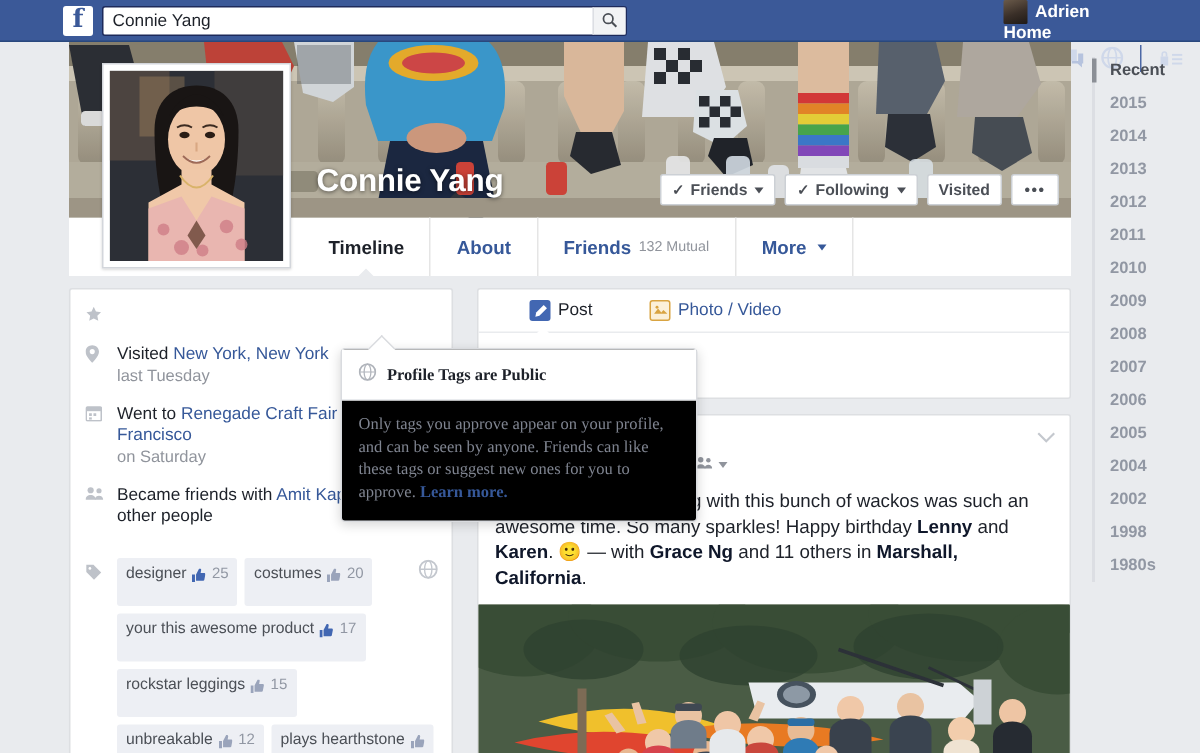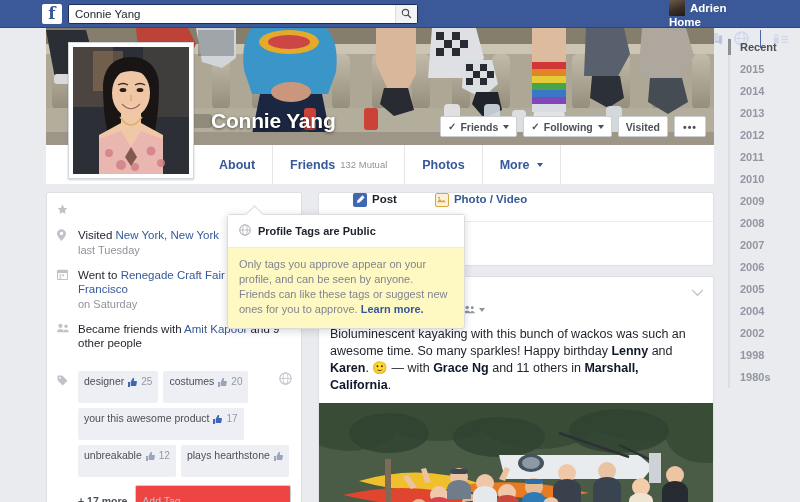--- a/index.html
+++ b/index.html
@@ -180,25 +180,26 @@
     color: #1d2129; padding: 0 6px; outline: none; background: #ef4444;
   }
   .add-tag::placeholder { color: #bec2c9; }
   .tags-globe {
     position: absolute; right: 9px; top: 5px;
     width: 13px; height: 13px; color: #c3c7ce; cursor: pointer;
   }
 
   
   .tooltip {
-    position: absolute; left: 227px; top: 186px;
-    width: 238px; background: #fef9c3;
+    position: absolute; left: 227px; top: 204px;
+    width: 238px; background: #000000;
     border: 1px solid #d9dbdf; border-radius: 3px;
     box-shadow: 0 2px 8px rgba(0,0,0,.16);
     z-index: 30;
+    font-family: Liberation Serif, serif;
   }
   .tooltip:before {
     content: ""; position: absolute; left: 20px; top: -7px;
     width: 12px; height: 12px; background: #fff;
     border-left: 1px solid #d9dbdf; border-top: 1px solid #d9dbdf;
     transform: rotate(45deg);
   }
   .tt-head {
     display: flex; align-items: center; gap: 7px;
     padding: 9px 11px; border-bottom: 1px solid #e9ebee;
@@ -212,22 +213,22 @@
   .tt-body a { color: #365899; font-weight: bold; text-decoration: none; }
 
   
   .feed { position: absolute; left: 318px; top: 164px; width: 396px; }
   .composer { background: #fff; border: 1px solid #dddfe2; border-radius: 2px; }
   .comp-tabs {
     display: flex; align-items: center; height: 29px;
     border-bottom: 1px solid #e9ebee; padding: 0 10px; gap: 14px;
   }
   .comp-tab {
-    display: flex; align-items: flex-start; gap: 5px;
-    font-size: 11.5px; font-weight: bold; color: #365899;
+    display: flex; align-items: center; gap: 5px;
+    font-size: 11.5px; font-weight: normal; color: #365899;
     height: 29px; cursor: pointer; position: relative; padding-left: 24px;
   }
   .comp-tab.active { color: #1d2129; }
   .comp-tab.active:after {
     content: ""; position: absolute; left: 50%; bottom: -1px; margin-left: -5px;
     width: 0; height: 0;
     border-left: 5px solid transparent; border-right: 5px solid transparent;
     border-bottom: 5px solid #fff;
   }
   .ic-post {
@@ -513,29 +514,29 @@
             <circle cx="62" cy="120" r="4"></circle>
           </g>
           <path d="M58 100l6 10-6 9-6-9z" fill="#6e4a3c" opacity=".85"></path>
 
           <path d="M47 70q11 16 22 0" stroke="#d9b36a" stroke-width="1.4" fill="none"></path>
         </svg>
       </div>
     </div>
 
     <div class="tabs">
+      <div class="tab active">
+        <span>Timeline</span>
+      </div>
       <div class="tab">
         <span>About</span>
       </div>
       <div class="tab">
         <span>Friends</span>
         <span class="tab-sub">132 Mutual</span>
-      </div>
-      <div class="tab">
-        <span>Photos</span>
       </div>
       <div class="tab">
         <span>More</span>
         <span class="caret"></span>
       </div>
     </div>
   </div>
 
   <div class="left-col">
     <div class="card">
@@ -619,20 +620,27 @@
           </span>
 
           <span class="tag">
             <span>your this awesome product</span>
             <svg width="9" height="9" viewBox="0 0 10 10">
                 <path d="M0 4.4h2.2V10H0zM3 4.4L5.3 0h.6c.6 0 1 .5.9 1.1L6.4 3.4H9c.6 0 1 .5.9 1.1l-.8 4c-.1.4-.4.5-.8.5H3z" fill="#4267b2"></path>
               </svg>
             <span class="cnt">17</span>
           </span>
 
+          <span class="tag">
+            <span>rockstar leggings</span>
+            <svg width="9" height="9" viewBox="0 0 10 10">
+                <path d="M0 4.4h2.2V10H0zM3 4.4L5.3 0h.6c.6 0 1 .5.9 1.1L6.4 3.4H9c.6 0 1 .5.9 1.1l-.8 4c-.1.4-.4.5-.8.5H3z" fill="#9aa4bb"></path>
+              </svg>
+            <span class="cnt">15</span>
+          </span>
 
           <span class="tag">
             <span>unbreakable</span>
             <svg width="9" height="9" viewBox="0 0 10 10">
                 <path d="M0 4.4h2.2V10H0zM3 4.4L5.3 0h.6c.6 0 1 .5.9 1.1L6.4 3.4H9c.6 0 1 .5.9 1.1l-.8 4c-.1.4-.4.5-.8.5H3z" fill="#9aa4bb"></path>
               </svg>
             <span class="cnt">12</span>
           </span>
 
           <span class="tag">

